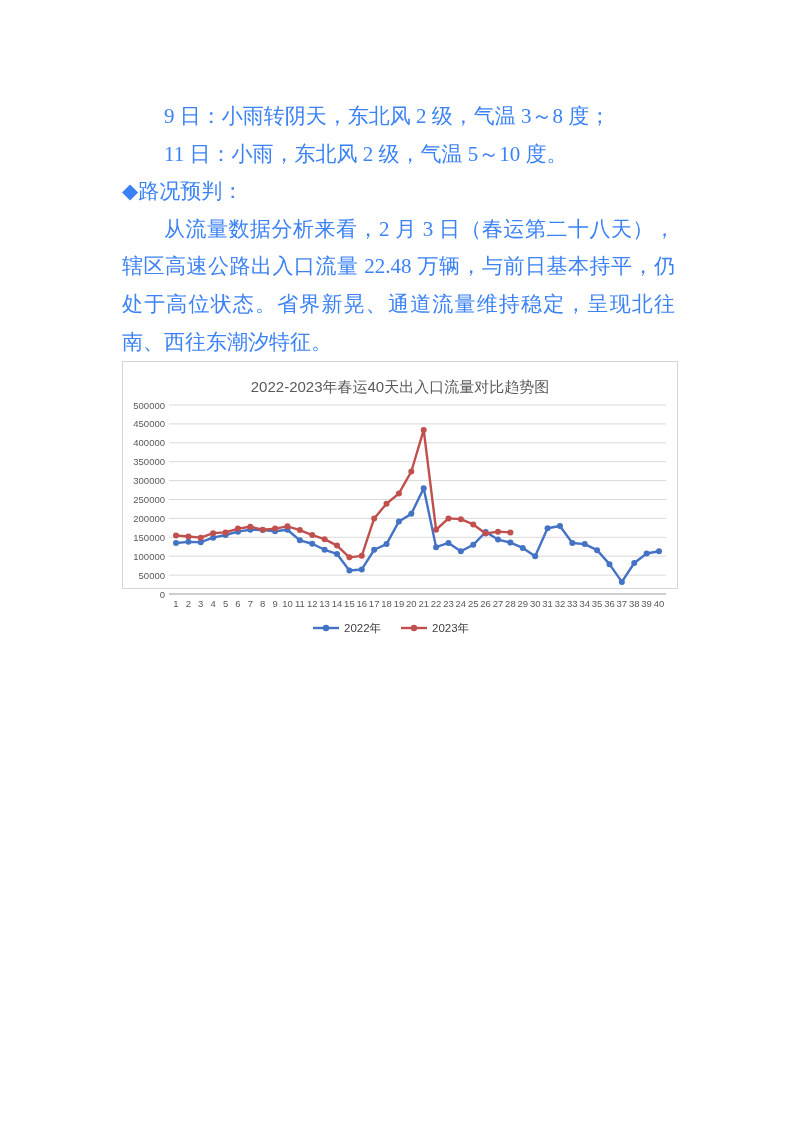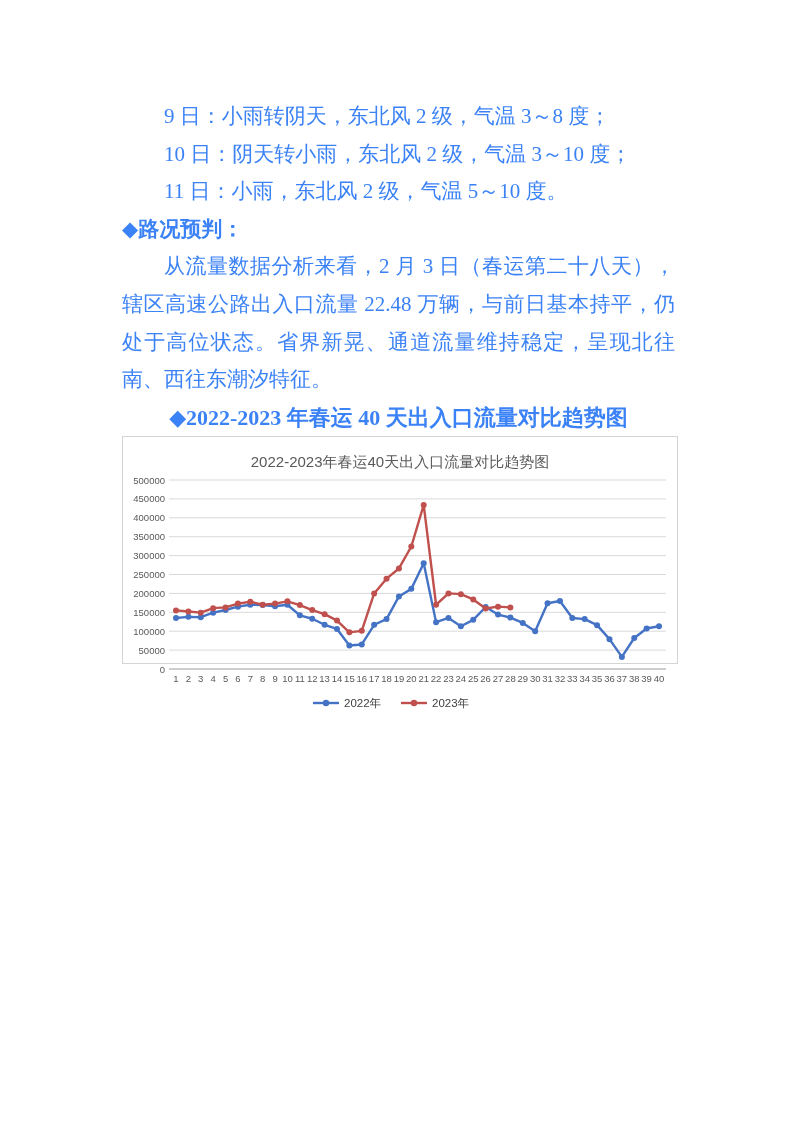--- a/index.html
+++ b/index.html
@@ -18,21 +18,21 @@
     top: 98px;
     width: 553px;
   }
   .line, .para {
     margin: 0;
     font-size: 21px;
     line-height: 37.6px;
     text-align: justify;
   }
   .indent { text-indent: 2em; }
-  .heading { font-weight: bold; }
+  .heading { font-weight: normal; }
   .lead { font-weight: normal; }
   .chart-heading {
     margin: 0;
     font-size: 22px;
     line-height: 37.6px;
     font-weight: bold;
     text-align: center;
   }
   .chart-box {
     box-sizing: border-box;
@@ -47,25 +47,23 @@
     height: 281px;
     font-family: "Liberation Sans", "DejaVu Sans", sans-serif;
   }
 </style>
 </head>
 <body>
 
 <div class="page">
   <div class="content">
     <p class="line indent">9 日：小雨转阴天，东北风 2 级，气温 3～8 度；</p>
-    <p class="line indent">10 日：阴天转小雨，东北风 2 级，气温 3～10 度；</p>
     <p class="line indent">11 日：小雨，东北风 2 级，气温 5～10 度。</p>
     <p class="line heading">◆路况预判：</p>
     <p class="para indent"><span class="lead">从流量数据分析来看，</span><span>2 月 3 日（春运第二十八天），辖区高速公路出入口流量 22.48 万辆，与前日基本持平，仍处于高位状态。省界新晃、通道流量维持稳定，呈现北往南、西往东潮汐特征。</span></p>
-    <p class="chart-heading">◆2022-2023 年春运 40 天出入口流量对比趋势图</p>
     <div class="chart-box">
       <svg id="chart-svg" viewBox="0 0 554 281">
           <text x="277" y="30" text-anchor="middle" fill="#595959" font-size="15">2022-2023年春运40天出入口流量对比趋势图</text>
           <line x1="46" x2="543" y1="232" y2="232" stroke="#9b9b9b" stroke-width="1"></line>
           <text x="42" y="235.5" text-anchor="end" fill="#595959" font-size="9.5">0</text>
           <line x1="46" x2="543" y1="213.1" y2="213.1" stroke="#d9d9d9" stroke-width="1"></line>
           <text x="42" y="216.6" text-anchor="end" fill="#595959" font-size="9.5">50000</text>
           <line x1="46" x2="543" y1="194.2" y2="194.2" stroke="#d9d9d9" stroke-width="1"></line>
           <text x="42" y="197.7" text-anchor="end" fill="#595959" font-size="9.5">100000</text>
           <line x1="46" x2="543" y1="175.3" y2="175.3" stroke="#d9d9d9" stroke-width="1"></line>

